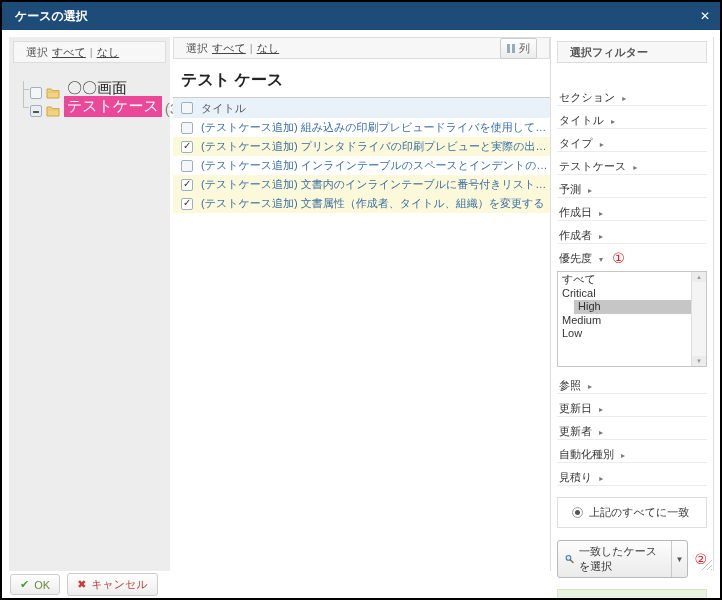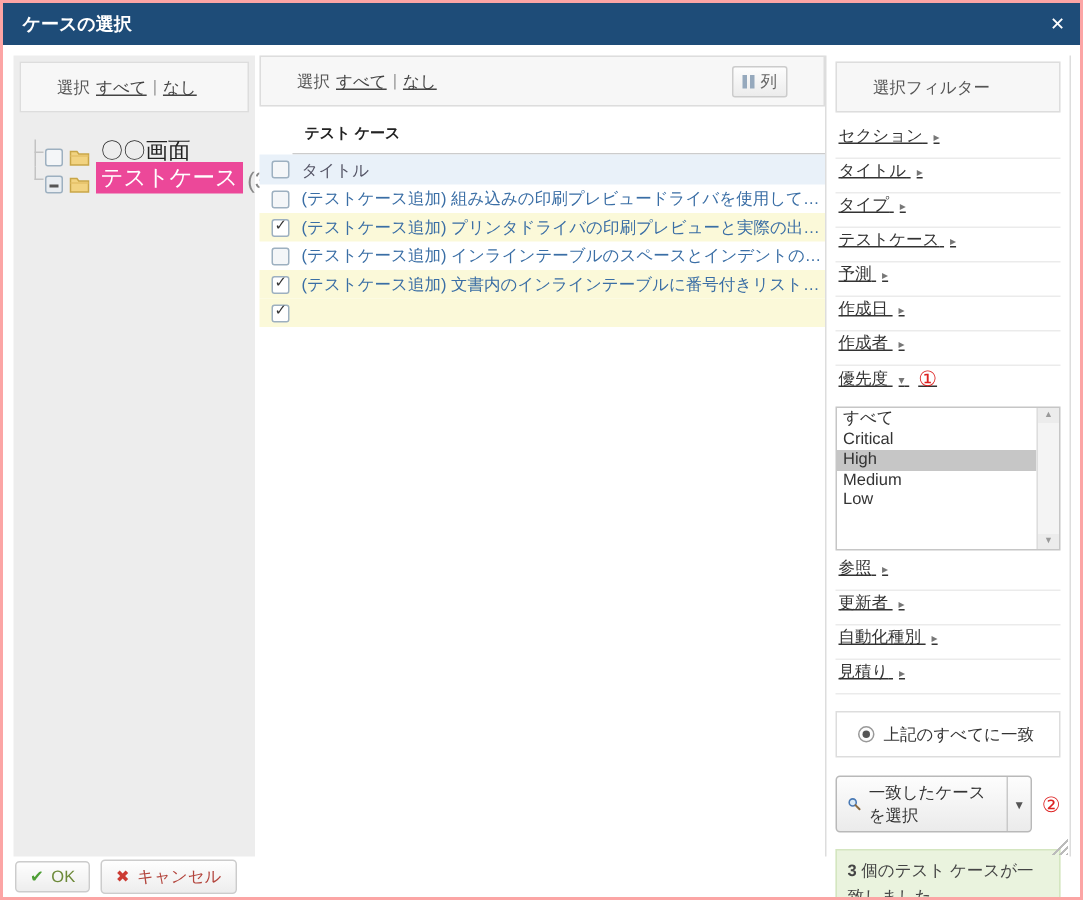--- a/index.html
+++ b/index.html
@@ -1,21 +1,21 @@
 <!DOCTYPE html>
 <html><head>
 <meta charset="utf-8">
 <style>
   * { margin:0; padding:0; box-sizing:border-box; }
   html,body { background:#888; }
   body { font-family:"Liberation Sans","DejaVu Sans",sans-serif; }
 
   .dialog{
     position:relative; width:722px; height:600px;
-    border:2px solid #fca5a5; background:#fff;
+    border:2px solid #000000; background:#fff;
     overflow:hidden;
   }
 
   
   .titlebar{
     height:28px; background:#1e4c78; color:#fff;
     display:flex; align-items:center; padding:0 10px 0 13px;
     font-size:12px; font-weight:bold;
   }
   .titlebar .spacer{ flex:1; }
@@ -24,22 +24,22 @@
   
   .content{
     display:flex; height:541px; padding:7px 6px 0 7px;
   }
 
   
   .panel-left{
     width:161px; background:#ededed; flex:none; margin-right:3px;
   }
   .mini-header{
-    height:34px; background:#f7f7f7; border:1px solid #ddd;
-    display:flex; align-items:center; padding:0 24px;
+    height:22px; background:#f7f7f7; border:1px solid #ddd;
+    display:flex; align-items:center; padding:0 12px;
     font-size:11px; color:#555; white-space:nowrap;
   }
   .panel-left .mini-header{ margin:4px; }
   .sel-link{ color:#444; text-decoration:underline; margin-left:4px; cursor:pointer; }
   .sel-sep{ color:#999; margin-left:4px; }
 
   .tree{ padding:14px 4px 0 10px; }
   .tree-row{ display:flex; align-items:flex-end; height:18px; font-size:15px; color:#222; cursor:pointer; }
   .elbow{ position:relative; width:11px; height:18px; flex:none; }
   .elbow::before{ content:""; position:absolute; left:4px; top:0; bottom:0; border-left:1px solid #c3c3c3; }
@@ -72,55 +72,55 @@
   .col-btn{
     display:inline-flex; align-items:center; gap:4px;
     border:1px solid #ccc; border-radius:2px;
     background:linear-gradient(#fdfdfd,#ececec);
     padding:2px 6px; font-size:11px; color:#666; cursor:pointer;
   }
   .col-icon{ display:inline-flex; gap:2px; }
   .col-icon i{ display:block; width:3px; height:9px; background:#96a9bd; }
 
   .section-title{
-    font-size:10px; font-weight:bold; color:#222;
-    padding:11px 8px 6px 8px; border-bottom:1px solid #ccc;margin-left:22px;
+    font-size:16px; font-weight:bold; color:#222;
+    padding:11px 8px 6px 8px; border-bottom:1px solid #ccc;
   }
   .case-header-row{
     display:flex; align-items:center; height:20px; background:#e9f1f9;
     padding-left:8px; font-size:11px; color:#556; gap:8px;
   }
   .case-row{
     display:flex; align-items:center; height:19px;
     padding-left:8px; font-size:11px; gap:8px; white-space:nowrap; overflow:hidden;
   }
   .case-row.checked{ background:#fbf9d9; }
   .case-link{ color:#3a6ea5; cursor:pointer; overflow:hidden; text-overflow:ellipsis; }
 
   
   .panel-right{
     width:164px; flex:none; background:#fff;
     border-left:1px solid #ddd; border-right:1px solid #ddd;
     padding:4px 6px 0 6px; position:relative; font-size:11px; color:#333;
   }
-  .panel-right .mini-header{ margin-bottom:8px; }
+  .panel-right .mini-header{ margin-bottom:20px;font-weight:bold; }
   .filter-row{
-    height:23px; line-height:17px; border-bottom:1px solid #ebebeb;
-    padding:0 2px; cursor:pointer; white-space:nowrap;text-decoration:underline;
+    height:23px; line-height:28px; border-bottom:1px solid #ebebeb;
+    padding:0 2px; cursor:pointer; white-space:nowrap;
   }
   .filter-row .arrow{ color:#777; font-size:8px; margin-left:4px; }
   .annot{ color:#d22; font-size:14px; margin-left:6px; vertical-align:-1px; }
 
   .listbox{
     margin:4px 0 4px 0; border:1px solid #c6c6c6; height:96px;
     position:relative; background:#fff; overflow:hidden;
   }
   .listbox .opts{ margin-right:15px; padding-top:1px; }
   .lb-opt{ height:13.5px; line-height:13.5px; padding:0 4px; font-size:11px; cursor:pointer; white-space:nowrap; }
-  .lb-opt.selected{ background:#c6c6c6; }
+  .lb-opt.selected{ background:#c6c6c6;margin-left:16px; }
   .lb-scroll{
     position:absolute; top:0; right:0; bottom:0; width:15px;
     background:#f4f4f4; border-left:1px solid #ddd;
     display:flex; flex-direction:column; justify-content:space-between; align-items:center;
   }
   .lb-arrow{ font-size:6px; color:#999; width:100%; text-align:center; padding:2px 0; background:#ececec; cursor:pointer; }
 
   .match-box{
     margin-top:11px; border:1px solid #ddd; padding:6px 14px; background:#fff;
   }
@@ -249,20 +249,21 @@
       <div class="case-row">
         <span class="cbx unchecked"></span>
         <span class="case-link">(テストケース追加) インラインテーブルのスペースとインデントの計算を確認する</span>
       </div>
       <div class="case-row checked">
         <span class="cbx checked"></span>
         <span class="case-link">(テストケース追加) 文書内のインラインテーブルに番号付きリストを追加する</span>
       </div>
       <div class="case-row checked">
         <span class="cbx checked"></span>
+        <span class="case-link">(テストケース追加) 文書属性（作成者、タイトル、組織）を変更する</span>
       </div>
     </div>
 
     <div class="panel-right">
       <div class="mini-header">
         <span>選択フィルター</span>
       </div>
 
       <div class="filter-row">
         <span>セクション</span>
@@ -307,20 +308,24 @@
           <div class="lb-opt">Low</div>
         </div>
         <div class="lb-scroll">
           <div class="lb-arrow">▲</div>
           <div class="lb-arrow">▼</div>
         </div>
       </div>
 
       <div class="filter-row">
         <span>参照</span>
+        <span class="arrow">▸</span>
+      </div>
+      <div class="filter-row">
+        <span>更新日</span>
         <span class="arrow">▸</span>
       </div>
       <div class="filter-row">
         <span>更新者</span>
         <span class="arrow">▸</span>
       </div>
       <div class="filter-row">
         <span>自動化種別</span>
         <span class="arrow">▸</span>
       </div>

